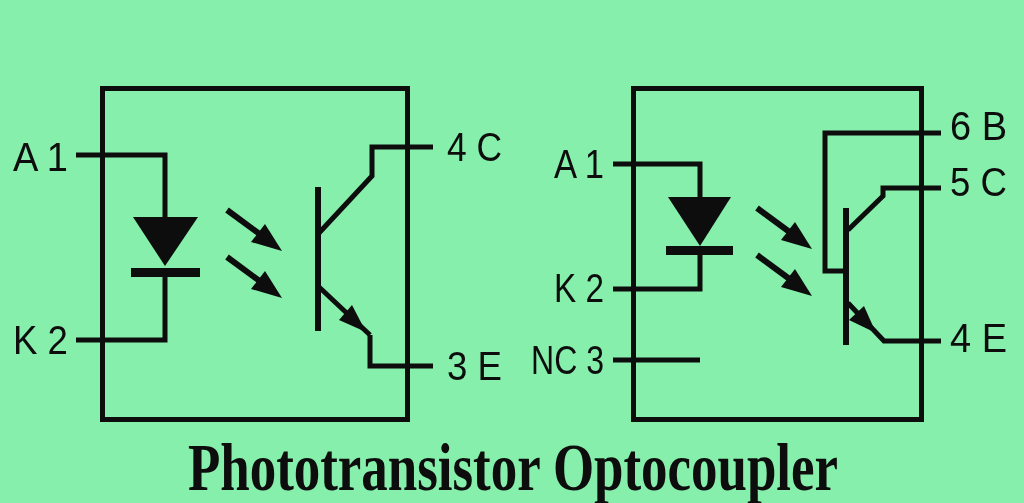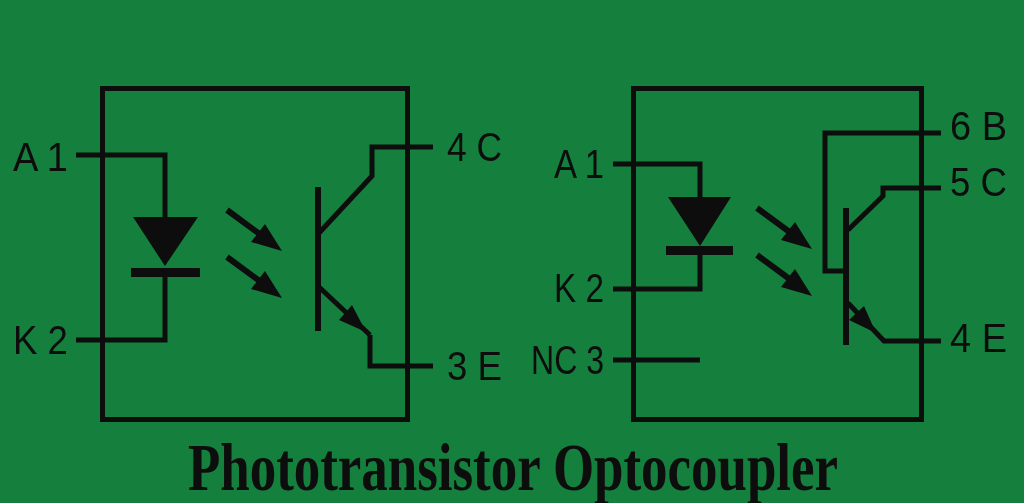--- a/index.html
+++ b/index.html
@@ -1,17 +1,17 @@
 <!DOCTYPE html>
 <html><head>
 <meta charset="utf-8">
 <style>
   html,body{margin:0;padding:0;background:#ffffff;}
   .stage{
-    position:relative;width:1024px;height:503px;background:#15803d;
+    position:relative;width:1024px;height:503px;background:#86efac;
     overflow:hidden;font-family:"Liberation Sans",sans-serif;
   }
   .stage svg{display:block;}
   .ink-line{stroke:#0d0d0d;fill:none;}
   .ink-fill{fill:#0d0d0d;stroke:none;}
   .w5{stroke-width:5px;}
   .w6{stroke-width:6px;}
   .w9{stroke-width:9px;}
   .pin-label{
     font-family:"Liberation Sans",sans-serif;

